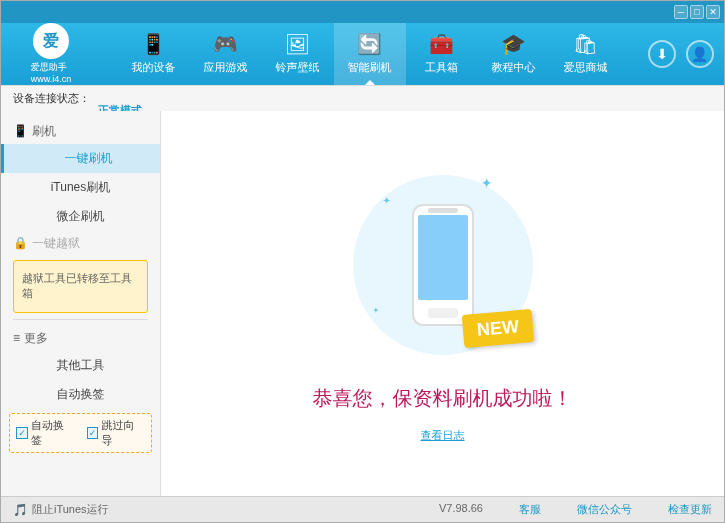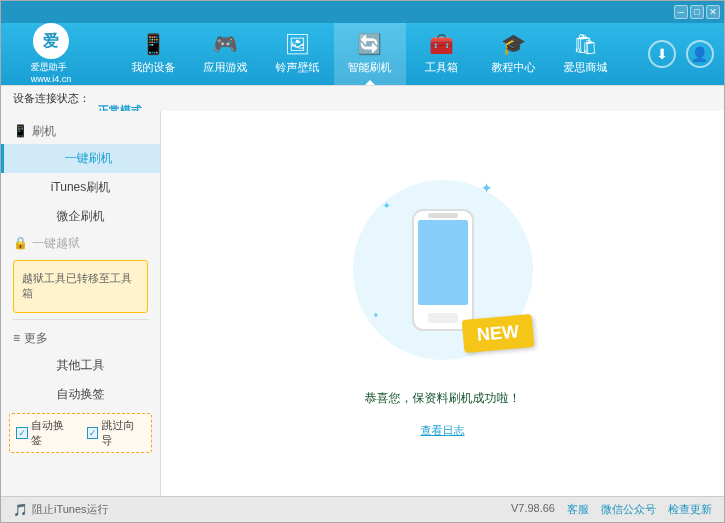--- a/index.html
+++ b/index.html
@@ -203,22 +203,22 @@
       transform: rotate(-5deg);
       box-shadow: 2px 2px 4px rgba(0,0,0,0.2);
     }
     .sparkle {
       position: absolute;
       color: #64c8f0;
       font-size: 14px;
     }
 
     .success-text {
-      font-size: 12px;
-      color: #14532d;
+      font-size: 20px;
+      color: #be185d;
       margin-bottom: 16px;
       font-weight: 500;
     }
 
     .confirm-btn {
       width: 100px;
       height: 30px;
       background: white;
       border: 1px solid #ccc;
       border-radius: 4px;
@@ -279,21 +279,21 @@
       background: #e8e8e8;
       border-top: 1px solid #ccc;
       display: flex;
       align-items: center;
       padding: 0 12px;
       font-size: 11px;
       color: #666;
       gap: 20px;
     }
     .bottom-bar-left { flex: 1; display: flex; align-items: center; gap: 4px; }
-    .bottom-bar-right { display: flex; gap: 12px; justify-content: center; }
+    .bottom-bar-right { display: flex; gap: 36px; justify-content: center; }
     .bottom-link { color: #2196c4; cursor: pointer; }
     .version-text { color: #666; }
 
     
     .app-wrapper {
       width: 725px;
       height: 523px;
       display: flex;
       flex-direction: column;
       border: 1px solid #aaa;

